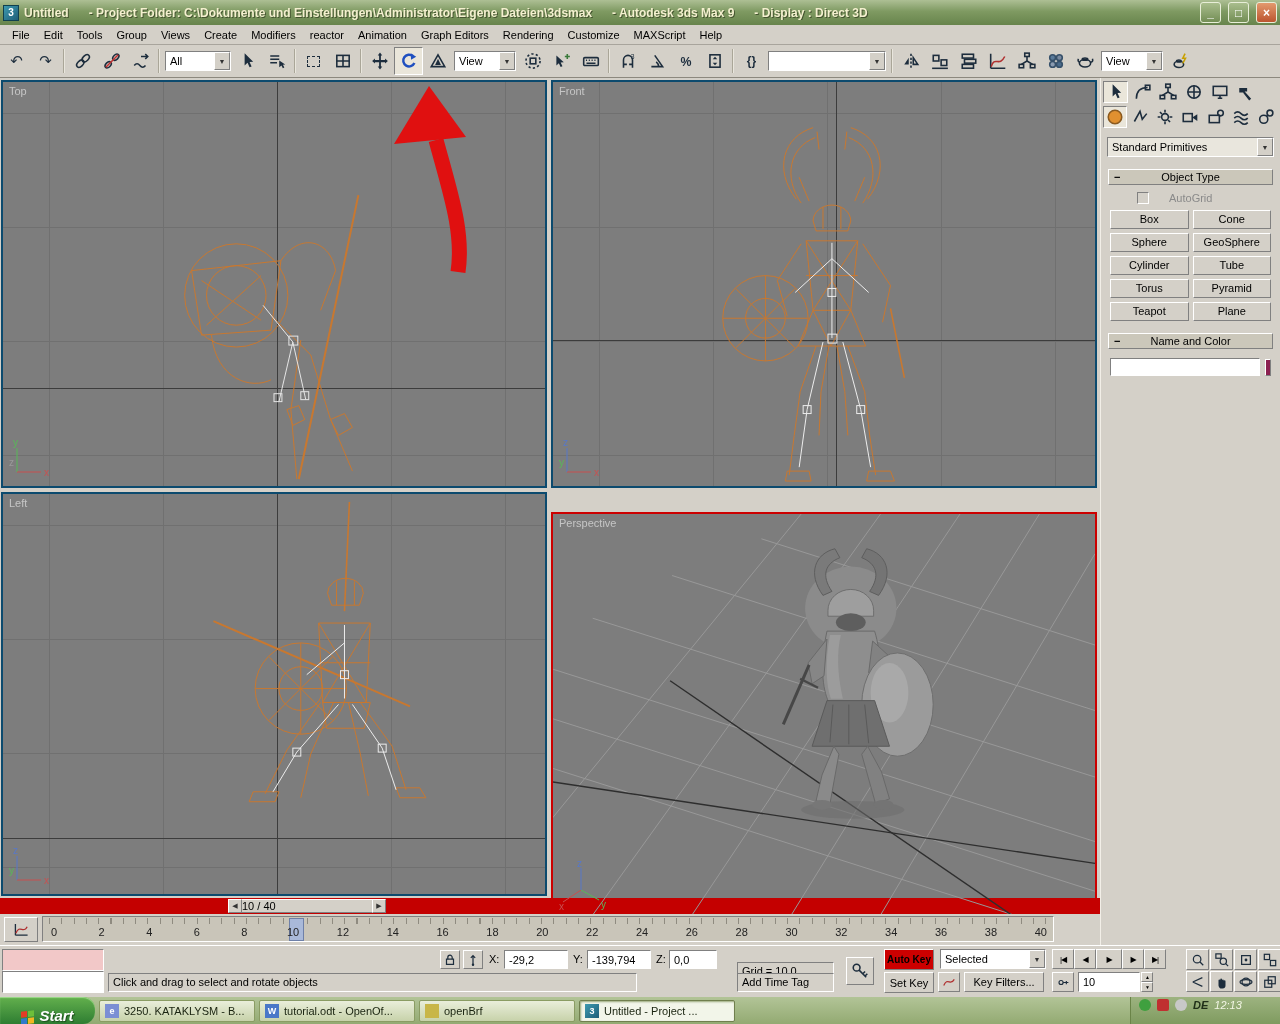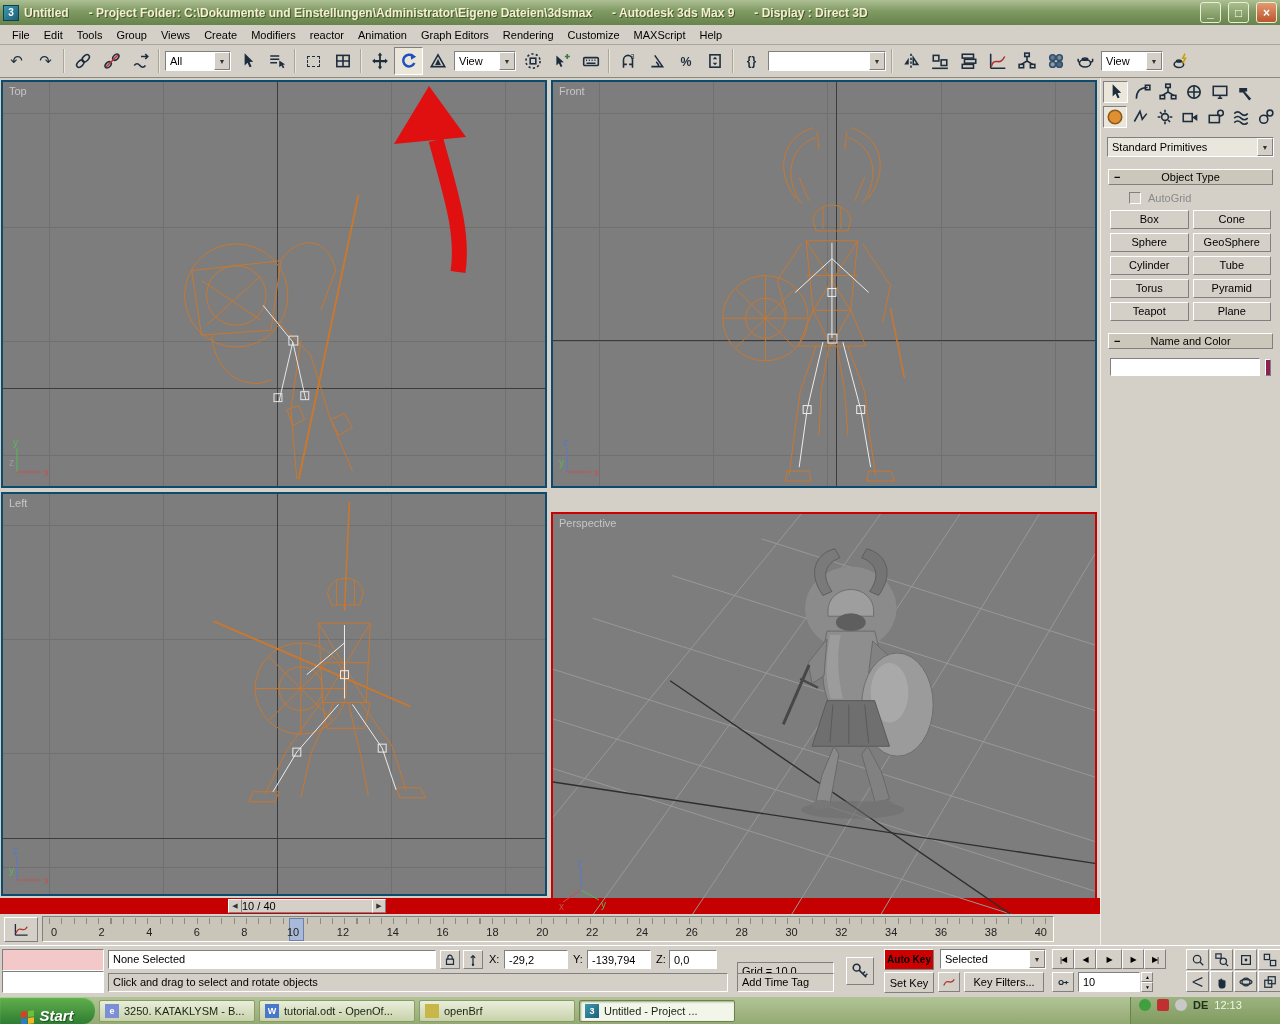--- a/index.html
+++ b/index.html
@@ -44,21 +44,21 @@
 
   
   #cmdpanel{left:1100px;top:78px;width:180px;height:867px;background:#D4D0C8;border-left:1px solid #f2efe8;padding-top:3px;}
   .cptabs{display:flex;padding:0 2px;gap:1px;}
   .cptab{width:25px;height:22px;display:flex;align-items:center;justify-content:center;background:#D4D0C8;border:1px solid #D4D0C8;}
   .cptab.active{border-color:#808080 #fff #fff #808080;background:#EAE6DA;}
   .cp-select{margin:9px 6px 0;height:20px;background:#E9E6DD;border:1px solid;border-color:#808080 #fff #fff #808080;display:flex;align-items:center;}
   .cp-select .val{flex:1;padding:0 4px;}
   .rollout{margin:12px 7px 0;height:16px;background:#CBC7BA;border:1px solid;border-color:#fff #808080 #808080 #fff;position:relative;text-align:center;line-height:14px;}
   .rollout .minus{position:absolute;left:5px;top:0;font-weight:bold;}
-  .agrow{display:flex;align-items:center;gap:7px;margin:7px 0 2px 28px;color:#8a8a8a;}
+  .agrow{display:flex;align-items:center;gap:20px;margin:7px 0 2px 36px;color:#8a8a8a;}
   .cb{width:12px;height:12px;background:#D4D0C8;border:1px solid;border-color:#808080 #fff #fff #808080;}
   .objgrid{display:grid;grid-template-columns:1fr 1fr;gap:4px;margin:6px 9px 0;}
   .objbtn{height:19px;background:#D4D0C8;border:1px solid;border-color:#fff #808080 #808080 #fff;font-size:11px;text-align:center;line-height:17px;cursor:default;}
   .namerow{display:flex;gap:5px;margin:9px 9px 0;align-items:center;}
   .nameinput{flex:1;height:18px;border:1px solid;border-color:#808080 #fff #fff #808080;background:#fff;font-size:11px;padding:0 3px;}
   .swatch{width:17px;height:17px;border:1px solid;border-color:#fff #808080 #808080 #fff;}
 
   
   #timeslider{left:0;top:898px;width:1100px;height:16px;background:#C40000;}
   .tslider{position:absolute;left:228px;top:1px;width:158px;height:14px;display:flex;}
@@ -83,21 +83,21 @@
   #autokey{background:#CC0000;color:#000;font-weight:bold;}
 
   
   #taskbar{left:0;top:997px;width:1280px;height:27px;background:linear-gradient(#B2C497,#93AA72);display:flex;align-items:center;}
   #startbtn{width:95px;height:27px;border-radius:0 12px 12px 0;background:linear-gradient(#63B04D,#2E7D32);display:flex;align-items:flex-end;justify-content:center;gap:5px;color:#fff;font-style:italic;font-weight:bold;font-size:15px;text-shadow:1px 1px 1px #1e4f1e;box-shadow:inset 0 1px 1px #9fdc8c;}
   .flag{display:grid;grid-template-columns:6px 6px;grid-template-rows:6px 6px;gap:1px;transform:skewY(-6deg);}
   .flag i{display:block;}
   .task{width:156px;height:22px;margin-left:4px;background:linear-gradient(#E9EEDA,#C7D2AA);border:1px solid #87996000;border:1px solid #8a9c63;border-radius:2px;display:flex;align-items:center;gap:5px;padding:0 5px;font-size:11px;color:#1a2410;overflow:hidden;white-space:nowrap;}
   .task.active{background:#F2F5E9;border-color:#707f4e;box-shadow:inset 1px 1px 2px #9aa87c;}
   .ticon{width:14px;height:14px;flex:none;display:flex;align-items:center;justify-content:center;font-size:9px;color:#fff;font-weight:bold;}
-  #tray{margin-left:auto;height:28px;min-width:150px;background:linear-gradient(#9DB380,#7E9A5E);border-left:1px solid #6A8448;display:flex;align-items:center;gap:6px;padding:0 10px 12px 8px;}
+  #tray{margin-left:auto;height:28px;min-width:150px;background:linear-gradient(#9DB380,#7E9A5E);border-left:1px solid #6A8448;display:flex;align-items:center;gap:6px;padding:0 10px 12px 8px;font-style:italic;}
   .trayic{width:12px;height:12px;border-radius:50%;}
   #clock{color:#F2F5E4;font-size:11px;}
 
   
   #annotation{left:380px;top:80px;width:120px;height:200px;z-index:50;pointer-events:none;}
 </style>
 </head>
 <body>
 
 <div class="abs" id="titlebar">
@@ -624,22 +624,21 @@
     <svg class="ic" viewBox="0 0 16 16" style="width:15px;height:15px">
       <path d="M1.5,14 V2 M1.5,14 H14.5"></path>
       <path d="M2,12 C6,2 10,13 14,5" style="stroke:#B03030"></path>
     </svg>
   </div>
 
 <div class="abs" id="statusbar">
   <div class="sfield" style="left:2px;top:3px;width:102px;height:22px;background:#F2C8C8"></div>
   <div class="sfield" style="left:2px;top:25px;width:102px;height:22px"></div>
 
-  <div class="sfield" style="left:108px;top:4px;width:328px">None Selected</div>
-  <div class="sfield gray" style="left:108px;top:27px;width:620px">Click and drag to select and rotate objects</div>
+  <div class="sfield gray" style="left:108px;top:27px;width:529px">Click and drag to select and rotate objects</div>
 
   <div class="sbtn" style="left:440px;top:4px;width:20px;height:19px">
       <svg class="ic" viewBox="0 0 16 16" style="width:14px;height:14px">
         <rect x="4" y="7" width="8" height="6"></rect>
         <path d="M5.5,7 V5 a2.5,2.5 0 0 1 5,0 V7"></path>
       </svg>
     </div>
   <div class="sbtn" style="left:463px;top:4px;width:20px;height:19px">
       <svg class="ic" viewBox="0 0 16 16" style="width:14px;height:14px">
         <path d="M8,13 V3 m-2.5,2.5 L8,3 l2.5,2.5"></path>

